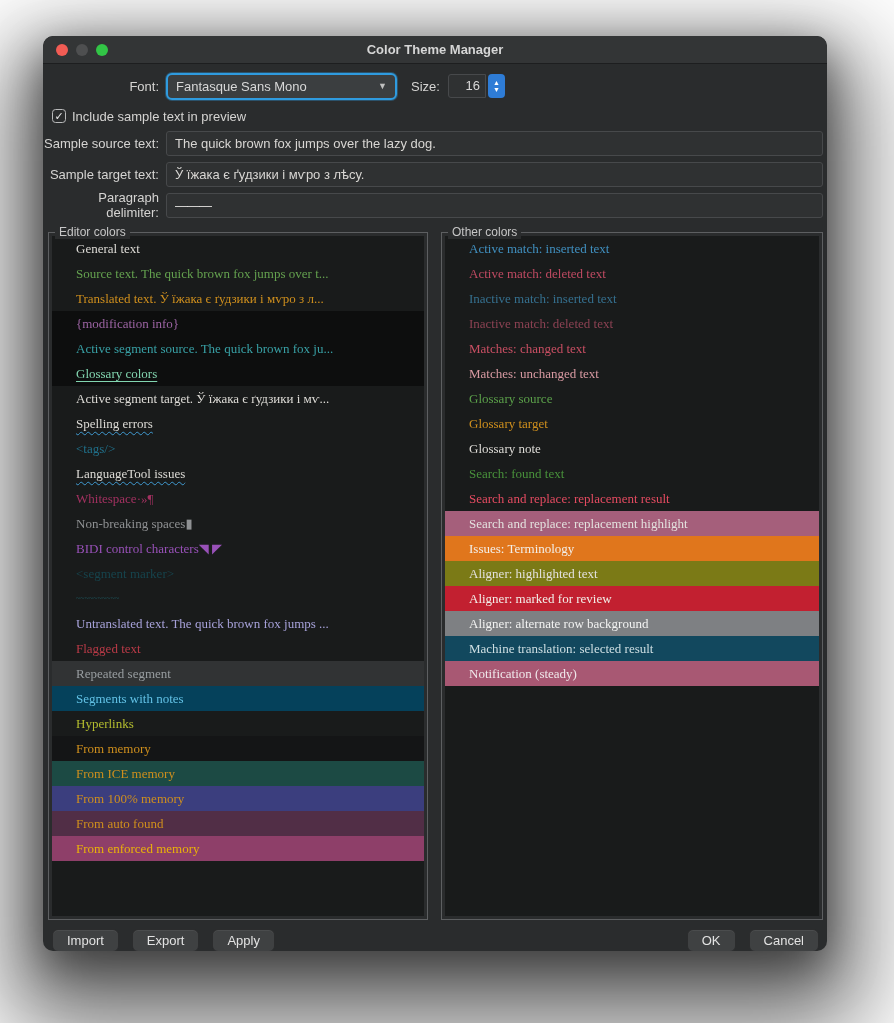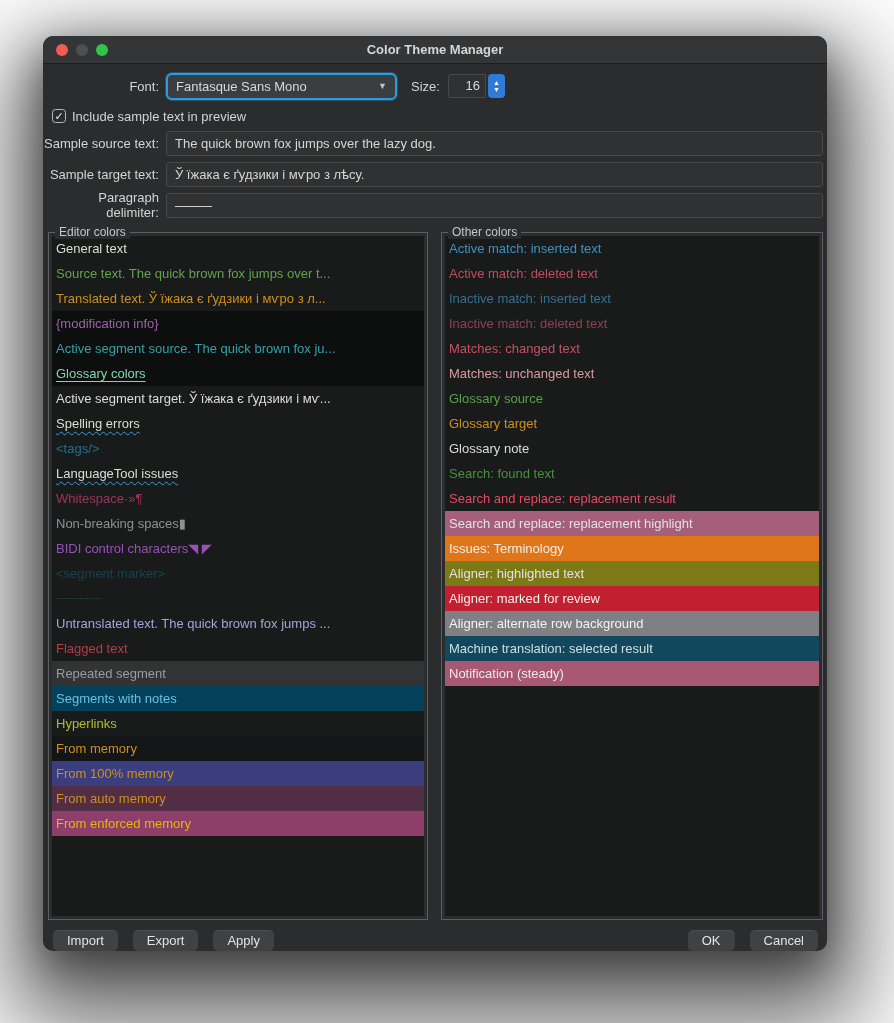--- a/index.html
+++ b/index.html
@@ -69,22 +69,22 @@
   .panels { display: flex; gap: 13px; margin: 14px 4px 0 5px; }
   .groupbox { position: relative; border: 1px solid #5d5f61; height: 688px; padding: 3px; background: #2a2c2d; }
   .groupbox.editor { flex: 0 0 380px; }
   .groupbox.other  { flex: 1; }
   .groupbox-title {
     position: absolute; top: -8px; left: 6px; background: #2a2c2d;
     padding: 0 4px; font-size: 12px; color: #c6c6c6;
   }
   .list { background: #191b1b; height: 100%; overflow: hidden; }
   .list .item {
-    height: 25px; line-height: 25px; padding-left: 4px;
-    font-family: Liberation Sans, sans-serif; font-size: 13px;
+    height: 25px; line-height: 25px; padding-left: 24px;
+    font-family: Liberation Serif, serif; font-size: 13px;
     white-space: pre; overflow: hidden; cursor: default;
   }
   .list .item.small { font-size: 8px; }
 
   
   .buttonbar { display: flex; align-items: center; margin: 9px 8px 0 9px; }
   .btn {
     height: 23px; padding: 0 14px; background: #3f4142; border: 1px solid #2b2c2d;
     border-radius: 6px; color: #e2e2e2; font-size: 13px; font-family: "Liberation Sans", sans-serif;
     box-shadow: inset 0 1px 0 rgba(255,255,255,0.06); margin-right: 13px; cursor: default;
@@ -160,22 +160,23 @@
           <div class="item" style="color: rgb(143, 145, 147);">Non-breaking spaces▮</div>
           <div class="item" style="color: rgb(152, 81, 184);">BIDI control characters◥ ◤</div>
           <div class="item" style="color: rgb(22, 68, 77);">&lt;segment marker&gt;</div>
           <div class="item small" style="color: rgb(29, 86, 94);">~~~~~~~~~~</div>
           <div class="item" style="color: rgb(167, 162, 218);">Untranslated text. The quick brown fox jumps ...</div>
           <div class="item" style="color: rgb(185, 58, 71);">Flagged text</div>
           <div class="item" style="color: rgb(152, 157, 160); background-color: rgb(49, 51, 52);">Repeated segment</div>
           <div class="item" style="color: rgb(98, 193, 229); background-color: rgb(5, 65, 91);">Segments with notes</div>
           <div class="item" style="color: rgb(180, 189, 47);">Hyperlinks</div>
           <div class="item" style="color: rgb(207, 143, 29); background-color: rgb(20, 21, 22);">From memory</div>
+          <div class="item" style="color: rgb(207, 143, 29); background-color: rgb(28, 74, 68);">From ICE memory</div>
           <div class="item" style="color: rgb(207, 143, 29); background-color: rgb(59, 62, 126);">From 100% memory</div>
-          <div class="item" style="color: rgb(207, 143, 29); background-color: rgb(81, 46, 70);">From auto memory</div>
+          <div class="item" style="color: rgb(207, 143, 29); background-color: rgb(81, 46, 70);">From auto found</div>
           <div class="item" style="color: #eab308; background-color: rgb(142, 63, 105);">From enforced memory</div>
         </div>
     </div>
     <div class="groupbox other">
       <div class="groupbox-title">Other colors</div>
       <div class="list" id="other-list">
           <div class="item" style="color: rgb(64, 144, 192);">Active match: inserted text</div>
           <div class="item" style="color: rgb(191, 74, 98);">Active match: deleted text</div>
           <div class="item" style="color: rgb(53, 112, 143);">Inactive match: inserted text</div>
           <div class="item" style="color: rgb(140, 66, 83);">Inactive match: deleted text</div>

